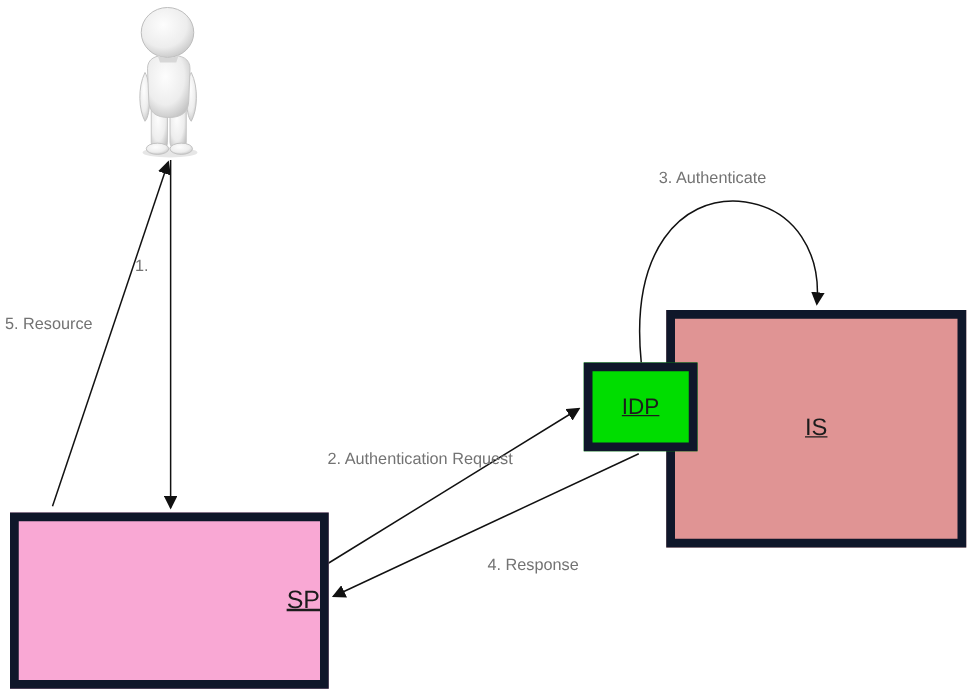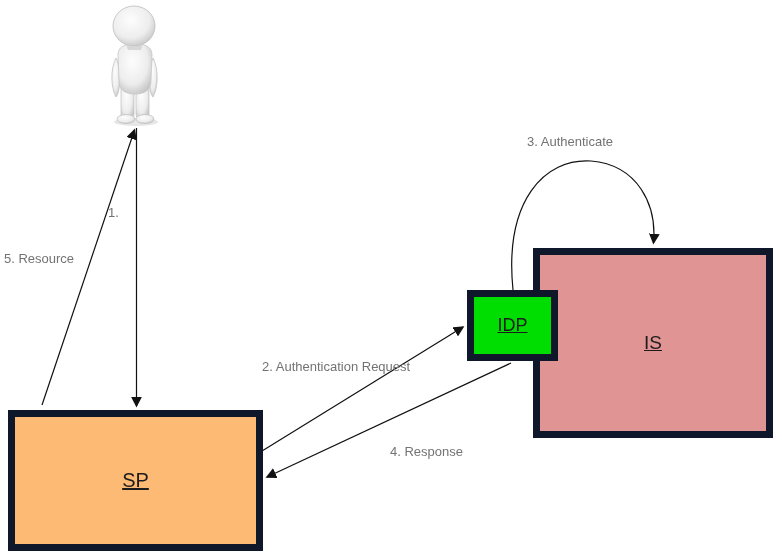--- a/index.html
+++ b/index.html
@@ -59,21 +59,21 @@
       <ellipse cx="145" cy="119" rx="9" ry="4.5" fill="url(#gPerson)" stroke="#c2c2c2" stroke-width="0.8"></ellipse>
 
       <path d="M118,55 C118,47 124,44 135,44 C146,44 152,47 152,55 L151,80
                C151,90 145,94 135,94 C125,94 119,90 119,80 z" fill="url(#gPerson)" stroke="#c6c6c6" stroke-width="0.8"></path>
 
       <ellipse cx="134" cy="26" rx="21" ry="20" fill="url(#gPerson)" stroke="#bdbdbd" stroke-width="0.8"></ellipse>
       <path d="M126,44 C130,47 139,47 143,44 L141,50 L128,50 z" fill="#d7d7d7"></path>
     </g>
   </svg>
 
-  <div class="node" id="node-sp" style="background-color: #fdba74;">
+  <div class="node" id="node-sp" style="background-color: #f9a8d4; justify-content: flex-end;">
     <span>SP</span>
   </div>
 
   <div class="node" id="node-is" style="background-color: rgb(224, 148, 148);">
     <span>IS</span>
   </div>
 
   <div class="node" id="node-idp" style="background-color: rgb(0, 221, 0);">
     <span>IDP</span>
   </div>

